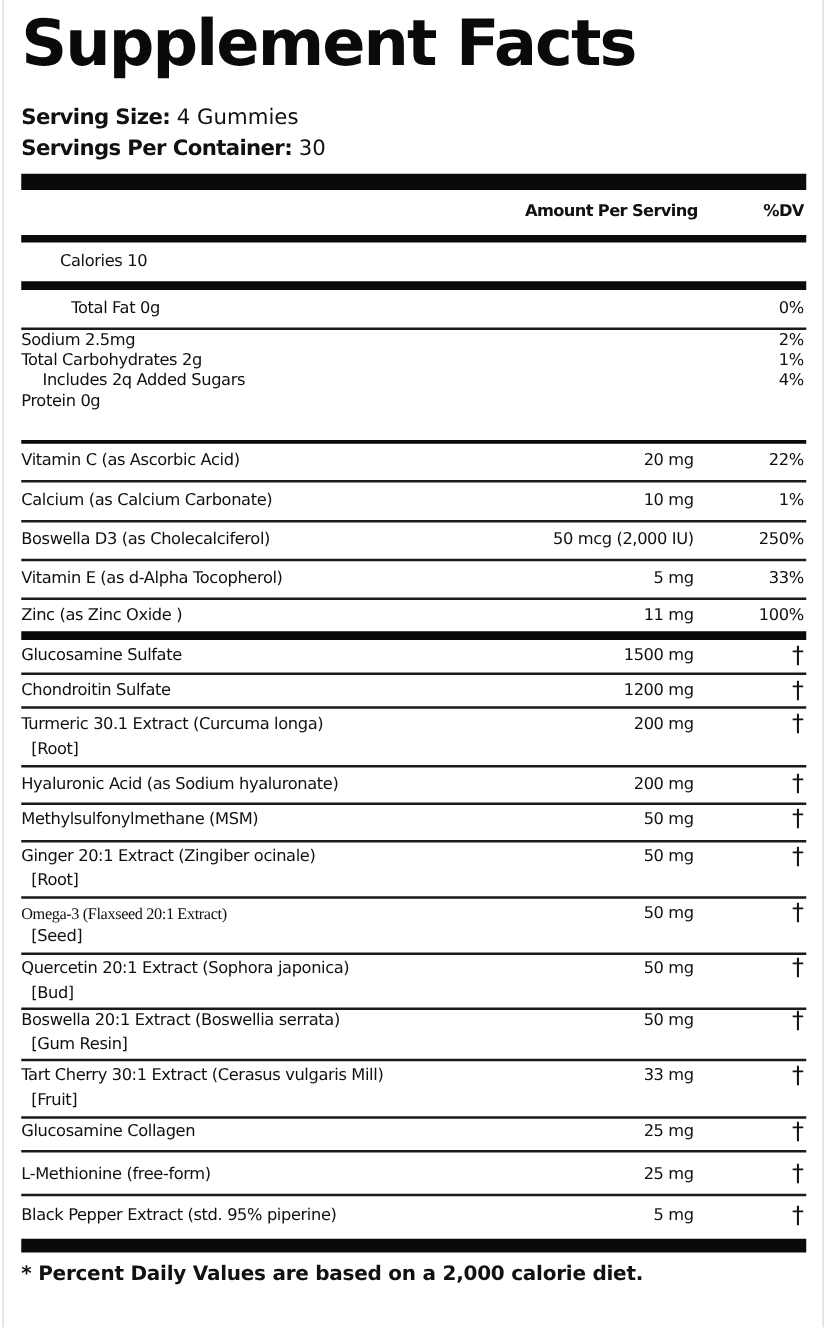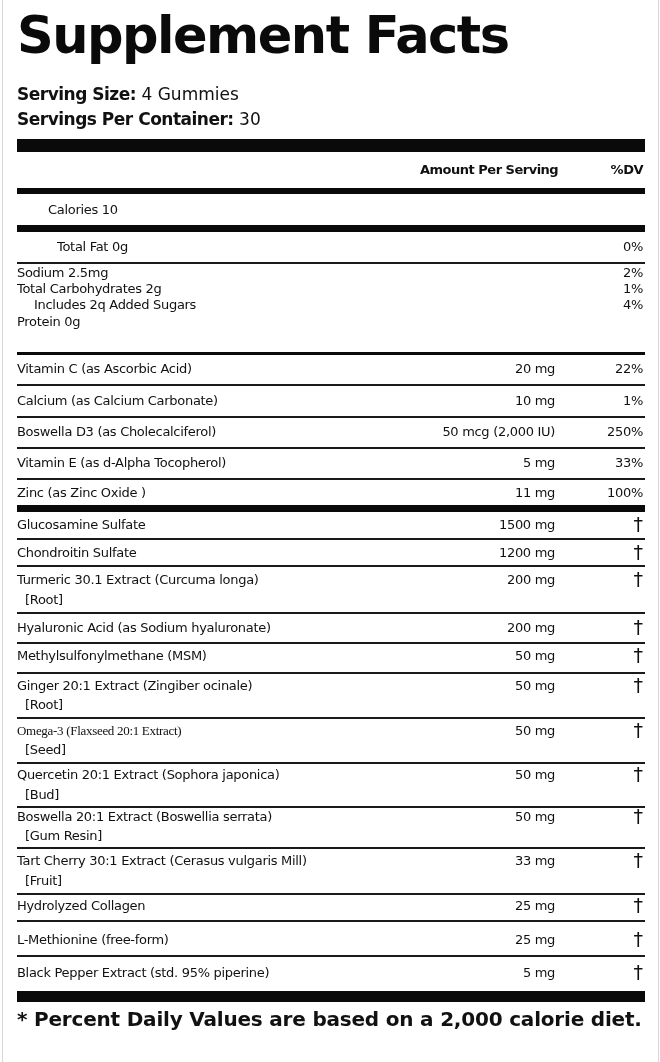--- a/index.html
+++ b/index.html
@@ -12,21 +12,21 @@
            letter-spacing:-1.5px; line-height:60px; color:#0a0a0a; white-space:nowrap; }
   .serv { position:absolute; left:0; font-size:17px; line-height:20px; white-space:nowrap; }
   .serv b { font-weight:bold; letter-spacing:-0.5px; }
   .bar { position:absolute; left:0; width:628px; background:#0a0a0a; }
   .line { position:absolute; left:0; width:628px; background:#1a1a1a; height:2px; }
   .hdr { position:absolute; font-size:13px; font-weight:bold; letter-spacing:-0.5px; white-space:nowrap; }
   .txt { position:absolute; font-size:13px; line-height:16px; white-space:nowrap; letter-spacing:-0.3px; }
   .amt { position:absolute; font-size:13px; line-height:16px; white-space:nowrap; text-align:right; right:90px; letter-spacing:-0.3px; }
   .dv  { position:absolute; font-size:13px; line-height:16px; white-space:nowrap; text-align:right; right:2px; letter-spacing:-0.3px; }
   .dag { position:absolute; right:2px; font-size:19px; line-height:20px; }
-  .foot { position:absolute; left:0; font-size:20px; font-weight:bold; line-height:20px; white-space:nowrap; letter-spacing:-0.2px; }
+  .foot { position:absolute; left:0; font-size:16px; font-weight:bold; line-height:20px; white-space:nowrap; letter-spacing:-0.2px; }
 </style>
 </head>
 <body>
 
 <div class="frame"></div>
 
 <div class="panel">
 
   <div class="title">Supplement Facts</div>
 
@@ -133,21 +133,21 @@
   <div class="amt" style="top:809px;">50 mg</div>
   <div class="dag" style="top:806px;">†</div>
   <div class="line" style="top:847px;"></div>
 
   <div class="txt" style="top:853px;left:0;">Tart Cherry 30:1 Extract (Cerasus vulgaris Mill)</div>
   <div class="txt" style="top:873px;left:8px;">[Fruit]</div>
   <div class="amt" style="top:853px;">33 mg</div>
   <div class="dag" style="top:850px;">†</div>
   <div class="line" style="top:893px;"></div>
 
-  <div class="txt" style="top:898px;left:0;">Hydrolyzed Collagen</div>
+  <div class="txt" style="top:898px;left:0;">Glucosamine Collagen</div>
   <div class="amt" style="top:898px;">25 mg</div>
   <div class="dag" style="top:895px;">†</div>
   <div class="line" style="top:920px;"></div>
 
   <div class="txt" style="top:932px;left:0;">L-Methionine (free-form)</div>
   <div class="amt" style="top:932px;">25 mg</div>
   <div class="dag" style="top:929px;">†</div>
   <div class="line" style="top:955px;"></div>
 
   <div class="txt" style="top:965px;left:0;">Black Pepper Extract (std. 95% piperine)</div>

